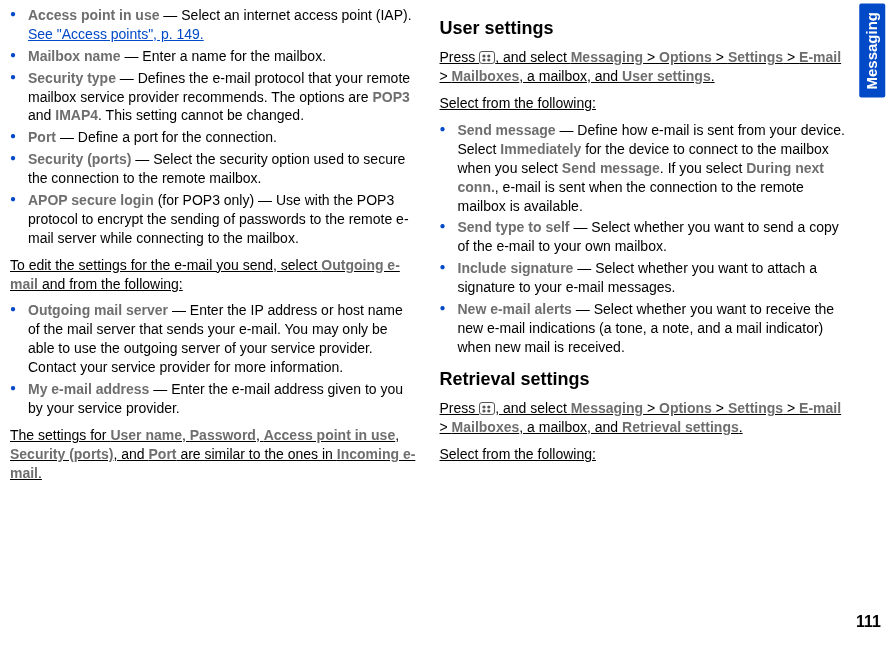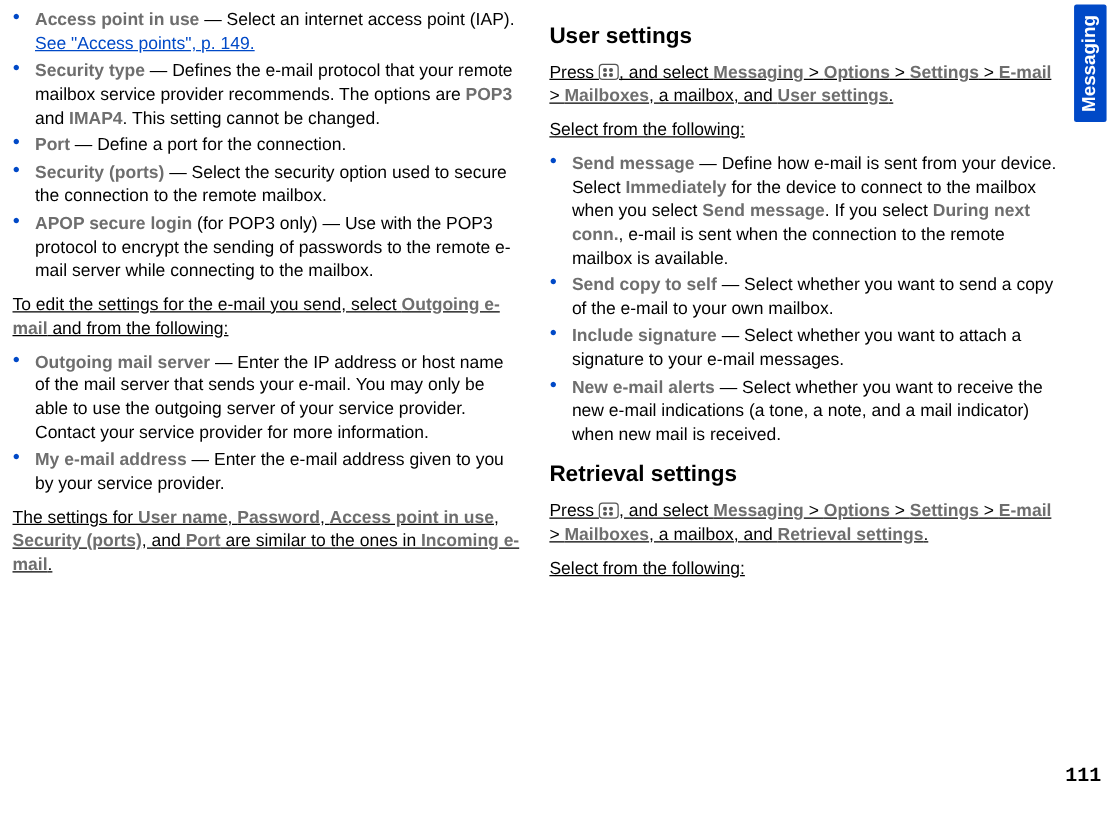--- a/index.html
+++ b/index.html
@@ -85,31 +85,33 @@
       transform: rotate(180deg);
       border-radius: 2px;
     }
     .page-num {
       position: absolute;
       right: 10px;
       bottom: 18px;
       font-weight: bold;
       font-size: 16px;
       color: #000;
-      font-family: Liberation Mono, monospace;
     }
   </style>
 </head>
 <body>
 
 <div class="page">
   <div class="column">
     <ul>
       <li>
         <span class="bold-gray">Access point in use</span><span>  — Select an internet access point (IAP). </span><span class="link">See "Access points", p. 149.</span>
+      </li>
+      <li>
+        <span class="bold-gray">Mailbox name</span><span>  — Enter a name for the mailbox.</span>
       </li>
       <li>
         <span class="bold-gray">Security type</span><span>  — Defines the e-mail protocol that your remote mailbox service provider recommends. The options are </span><span class="bold-gray">POP3</span><span> and </span><span class="bold-gray">IMAP4</span><span>. This setting cannot be changed.</span>
       </li>
       <li>
         <span class="bold-gray">Port</span><span>  — Define a port for the connection.</span>
       </li>
       <li>
         <span class="bold-gray">Security (ports)</span><span>  — Select the security option used to secure the connection to the remote mailbox.</span>
       </li>
@@ -141,21 +143,21 @@
     <p class="body">
       <span>Press </span><span class="keyicon"></span><span>, and select </span><span class="bold-gray">Messaging</span><span> &gt; </span><span class="bold-gray">Options</span><span> &gt; </span><span class="bold-gray">Settings</span><span> &gt; </span><span class="bold-gray">E-mail</span><span> &gt; </span><span class="bold-gray">Mailboxes</span><span>, a mailbox, and </span><span class="bold-gray">User settings</span><span>.</span>
     </p>
     <p class="body">Select from the following:</p>
 
     <ul>
       <li>
         <span class="bold-gray">Send message</span><span> — Define how e-mail is sent from your device. Select </span><span class="bold-gray">Immediately</span><span> for the device to connect to the mailbox when you select </span><span class="bold-gray">Send message</span><span>. If you select </span><span class="bold-gray">During next conn.</span><span>, e-mail is sent when the connection to the remote mailbox is available.</span>
       </li>
       <li>
-        <span class="bold-gray">Send copy to self</span><span>  — Select whether you want to send a copy of the e-mail to your own mailbox.</span>
+        <span class="bold-gray">Send type to self</span><span>  — Select whether you want to send a copy of the e-mail to your own mailbox.</span>
       </li>
       <li>
         <span class="bold-gray">Include signature</span><span>  — Select whether you want to attach a signature to your e-mail messages.</span>
       </li>
       <li>
         <span class="bold-gray">New e-mail alerts</span><span>  — Select whether you want to receive the new e-mail indications (a tone, a note, and a mail indicator) when new mail is received.</span>
       </li>
     </ul>
 
     <h3>Retrieval settings</h3>

